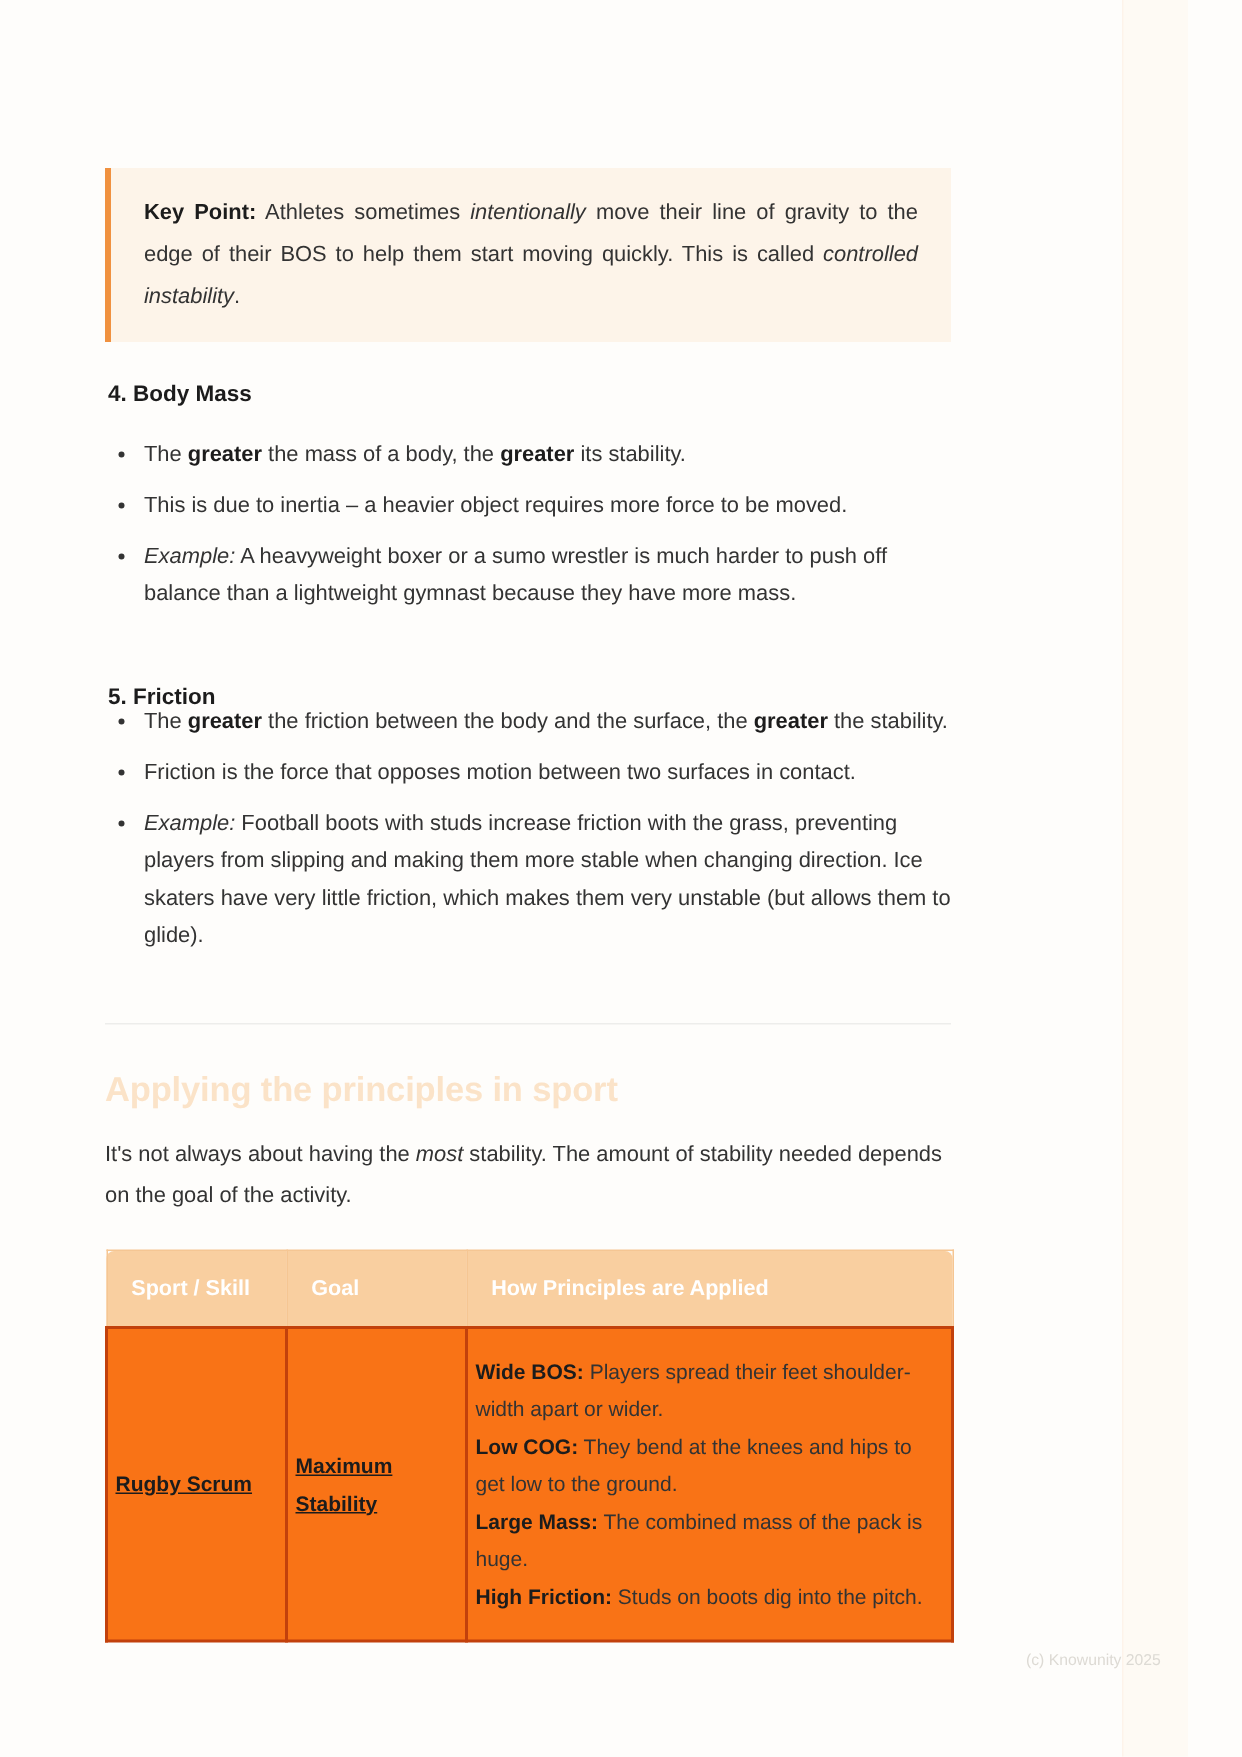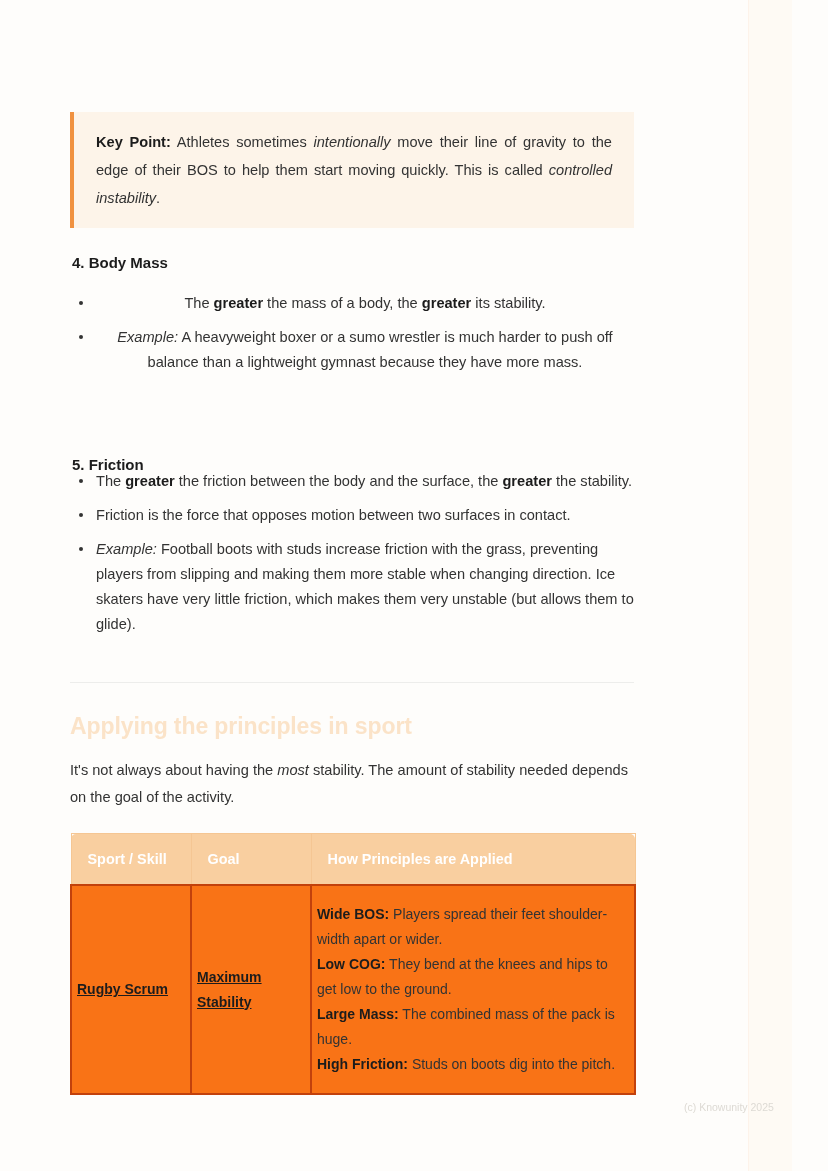--- a/index.html
+++ b/index.html
@@ -168,21 +168,21 @@
     top: 1101px;
     font-size: 10.5px;
     color: #dddad4;
     white-space: nowrap;
   }
 
   
   .b-top      { position: absolute; left: 70px; top: 38px;  width: 564px; }
   .b-callout  { position: absolute; left: 70px; top: 112px; width: 564px; }
   .b-bm-head  { position: absolute; left: 70px; top: 251px; width: 564px; }
-  .b-bm-list  { position: absolute; left: 70px; top: 291px; width: 564px; text-align: center; }
+  .b-bm-list  { position: absolute; left: 70px; top: 291px; width: 564px; }
   .b-fr-head  { position: absolute; left: 70px; top: 453px; width: 564px; }
   .b-fr-list  { position: absolute; left: 70px; top: 469px; width: 564px; }
   .b-rule     { position: absolute; left: 70px; top: 682px; width: 564px; }
   .b-apply    { position: absolute; left: 70px; top: 712px; width: 564px; }
   .b-intro    { position: absolute; left: 70px; top: 757px; width: 564px; }
   .b-table    { position: absolute; left: 70px; top: 833px; width: 564px; }
 </style>
 </head>
 <body>
 
@@ -197,20 +197,21 @@
       <p><b class="bold">Key Point:</b><span> Athletes sometimes </span><em class="ital">intentionally</em><span> move their line of gravity to the edge of their BOS to help them start moving quickly. This is called </span><em class="ital">controlled instability</em><span>.</span></p>
     </div>
   </div>
 
   <div class="b-bm-head">
     <h3 class="section-head">4. Body Mass</h3>
   </div>
   <div class="b-bm-list">
     <ul class="bullets">
         <li><span>The </span><b class="bold">greater</b><span> the mass of a body, the </span><b class="bold">greater</b><span> its stability.</span></li>
+        <li><span>This is due to inertia – a heavier object requires more force to be moved.</span></li>
         <li><em class="ital">Example:</em><span> A heavyweight boxer or a sumo wrestler is much harder to push off balance than a lightweight gymnast because they have more mass.</span></li>
       </ul>
   </div>
 
   <div class="b-fr-head">
     <h3 class="section-head">5. Friction</h3>
   </div>
   <div class="b-fr-list">
     <ul class="bullets">
         <li><span>The </span><b class="bold">greater</b><span> the friction between the body and the surface, the </span><b class="bold">greater</b><span> the stability.</span></li>

